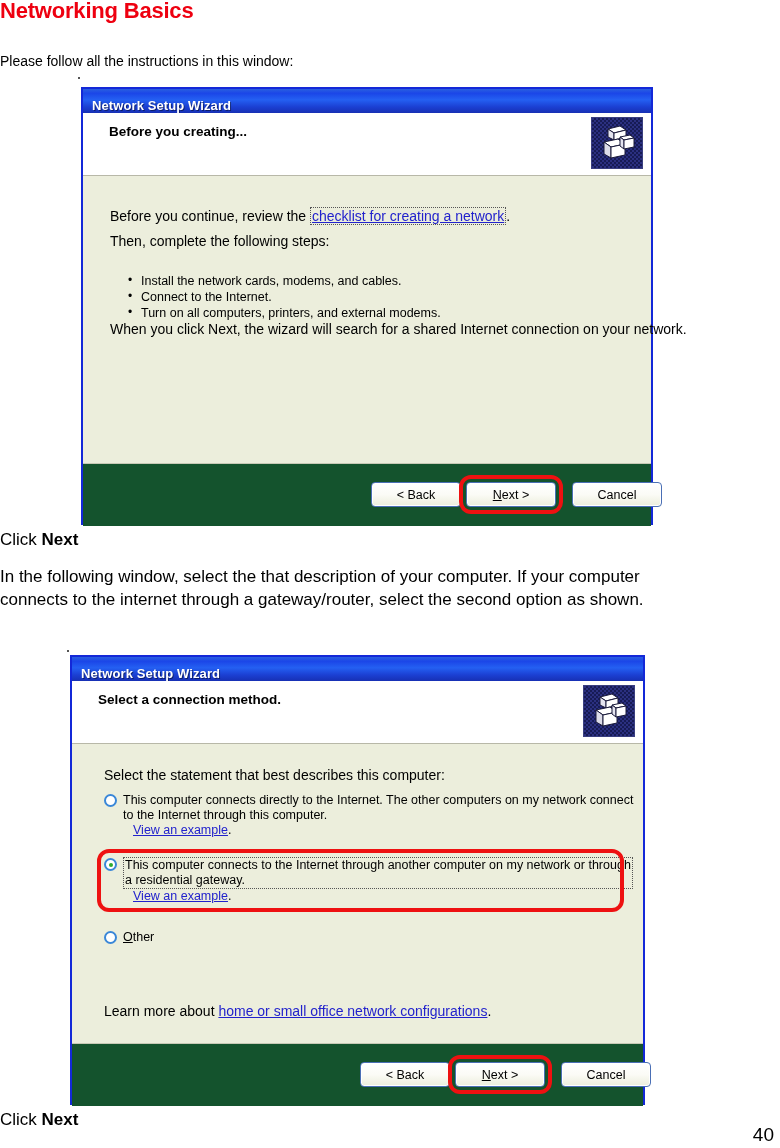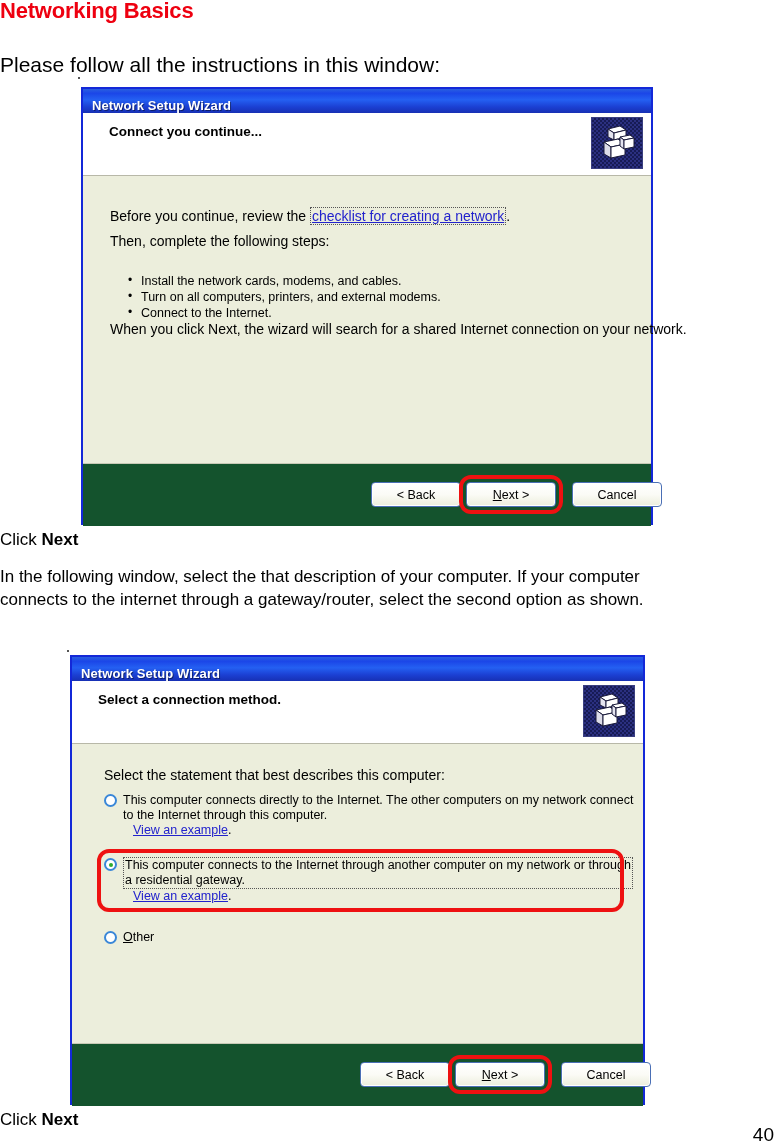--- a/index.html
+++ b/index.html
@@ -11,21 +11,21 @@
     overflow:hidden;
   }
   
   .page-title{
     position:absolute;left:0;top:-2px;
     font-size:22px;font-weight:bold;color:#ee0010;
     letter-spacing:-0.2px;
   }
   .intro{
     position:absolute;left:0;top:53px;
-    font-size:21px;color:#000;
+    font-size:14px;color:#000;
   }
   .caption-a{
     position:absolute;left:0;top:530px;
     font-size:17px;color:#000;
   }
   .para{
     position:absolute;left:0;top:565px;width:780px;
     font-size:17px;color:#000;line-height:23px;
   }
   .caption-b{
@@ -162,21 +162,21 @@
 
 <div class="tinydot" style="left:78px;top:77px;"></div>
 
 <div class="wizard" style="left:81px;top:87px;width:572px;height:438px;">
 
   <div class="titlebar">
     <span class="tl-text">Network Setup Wizard</span>
   </div>
 
   <div class="headerband">
-    <span class="hb-title">Connect you continue...</span>
+    <span class="hb-title">Before you creating...</span>
     <span class="neticon">
       <svg width="50" height="50" viewBox="0 0 50 50">
         <defs>
           <pattern id="chk1" width="4" height="4" patternUnits="userSpaceOnUse">
             <rect width="4" height="4" fill="#171b55"></rect>
             <rect width="2" height="2" fill="#2b3080"></rect>
             <rect x="2" y="2" width="2" height="2" fill="#2b3080"></rect>
           </pattern>
         </defs>
         <rect width="50" height="50" fill="url(#chk1)"></rect>
@@ -198,22 +198,22 @@
   <div class="bodyarea" style="height:350px;">
 
     <div class="wtext" style="left:27px;top:33px;">
       <span>Before you continue, review the </span><span class="wlink dottedbox">checklist for creating a network</span><span>.</span>
     </div>
 
     <div class="wtext" style="left:27px;top:58px;">Then, complete the following steps:</div>
 
     <ul class="wlist" style="left:31px;top:85px;">
       <li>Install the network cards, modems, and cables.</li>
+      <li>Connect to the Internet.</li>
       <li>Turn on all computers, printers, and external modems.</li>
-      <li>Connect to the Internet.</li>
     </ul>
 
     <div class="wtext" style="left:27px;top:146px;">When you click Next, the wizard will search for a shared Internet connection on your network.</div>
 
     <div class="btnband" style="height:62px;">
       <div class="wbtn" style="left:288px;top:18px;width:90px;">
         <span>&lt; Back</span>
       </div>
       <div class="wbtn" style="left:383px;top:18px;width:90px;">
         <span><u>N</u><span>ext &gt;</span></span>
@@ -299,20 +299,23 @@
     </div>
     <div class="redring" style="left:25px;top:105px;width:527px;height:63px;"></div>
 
     <div class="radio-row" style="left:32px;top:186px;width:120px;height:18px;">
       <span class="radio"></span>
       <span class="radio-label">
         <u style="text-decoration:underline;">O</u><span>ther</span>
       </span>
     </div>
 
+    <div class="wtext" style="left:32px;top:260px;">
+      <span>Learn more about </span><span class="wlink">home or small office network configurations</span><span>.</span>
+    </div>
 
     <div class="btnband" style="height:62px;">
       <div class="wbtn" style="left:288px;top:18px;width:90px;">
         <span>&lt; Back</span>
       </div>
       <div class="wbtn" style="left:383px;top:18px;width:90px;">
         <span><u>N</u><span>ext &gt;</span></span>
       </div>
       <div class="redring" style="left:376px;top:11px;width:104px;height:39px;"></div>
       <div class="wbtn" style="left:489px;top:18px;width:90px;">

